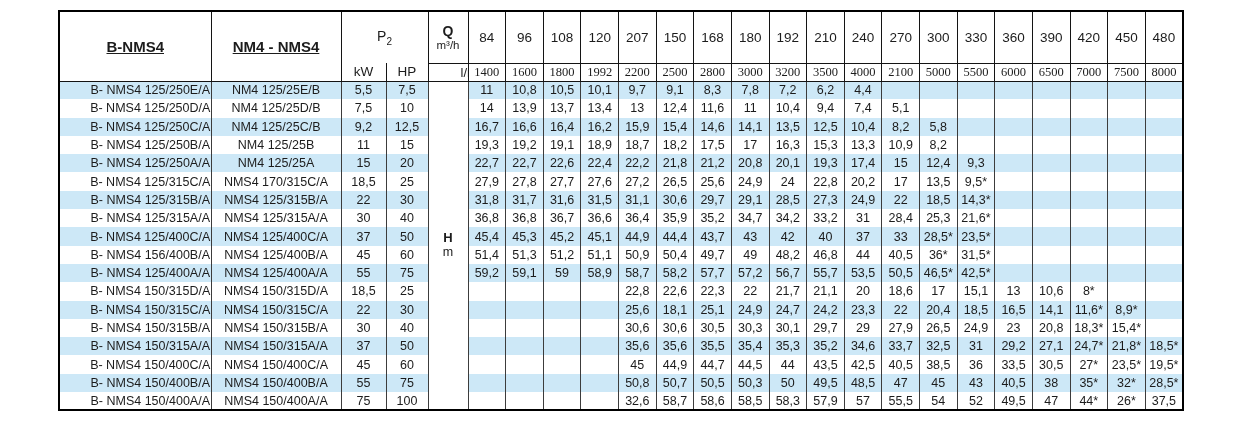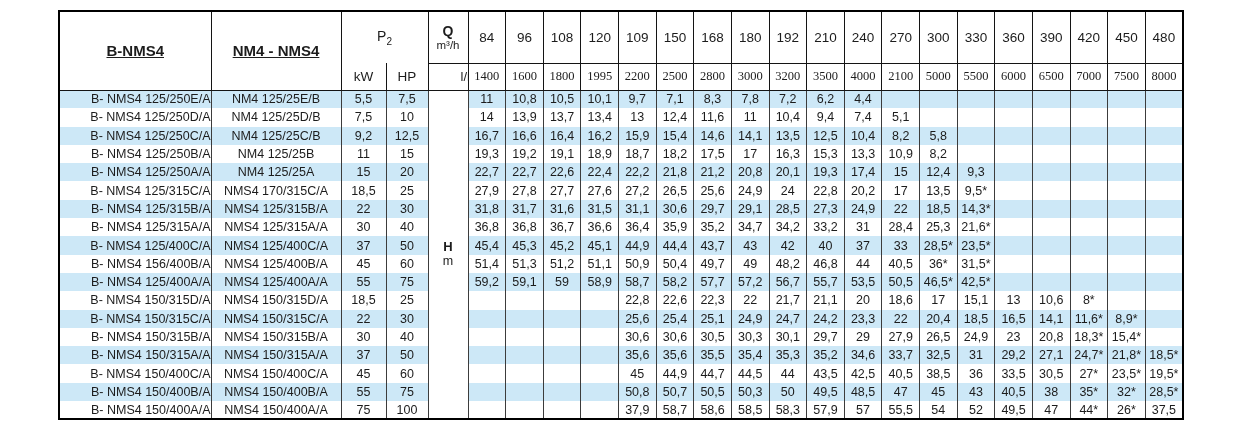--- a/index.html
+++ b/index.html
@@ -6,36 +6,36 @@
   .page{position:relative;width:1238px;height:427px;background:#ffffff;overflow:hidden;
         font-family:"Liberation Sans","DejaVu Sans",sans-serif;color:#1c1c1c;}
   table.pump{position:absolute;left:58px;top:10px;width:1126px;
         border-collapse:collapse;table-layout:fixed;border:2px solid #000;}
   col.c-model1{width:152px;} col.c-model2{width:130px;}
   col.c-kw{width:45px;} col.c-hp{width:42px;} col.c-lmin{width:40px;}
   th,td{padding:0;overflow:hidden;white-space:nowrap;}
   thead th{border:1.5px solid #141414;font-weight:normal;vertical-align:middle;
         text-align:center;background:#ffffff;}
   thead tr.hr1{height:52px;}
-  thead tr.hr2{height:27px;}
+  thead tr.hr2{height:18px;}
   th.model-h{font-weight:bold;font-size:15px;text-decoration:underline;}
   th.p2{border-bottom:0;font-size:14px;}
   th.p2 sub{font-size:10px;}
   th.sub-unit{border-top:0;font-size:13.5px;}
   th.q .q-sym{font-weight:bold;font-size:14px;line-height:15px;}
   th.q .q-unit{font-size:11.5px;line-height:12px;}
   th.lmin-h{font-size:13px;padding-left:32px;}
   th.flow{font-size:13.5px;}
   th.flow2{font-size:12.5px;font-family:Liberation Serif, serif;}
   tbody tr{height:18.3px;}
   tbody tr:nth-child(odd){background:#cde8f7;}
   tbody tr:nth-child(even){background:#ffffff;}
   tbody td{border-left:1.5px solid #3c3c3c;border-right:1.5px solid #3c3c3c;
         border-top:0;border-bottom:0;font-size:12.5px;text-align:center;vertical-align:middle;}
-  td.model-b{text-align:right;padding-left:30px;margin-left:44px;}
+  td.model-b{text-align:center;padding-left:30px;margin-left:44px;}
   td.hm-cell{background:#ffffff;text-align:center;vertical-align:middle;}
   td.hm-cell .h-b{font-weight:bold;font-size:13px;line-height:14px;}
   td.hm-cell .h-m{font-size:12.5px;line-height:14px;}
 </style>
 </head>
 <body>
 
 <div class="page">
   <table class="pump">
     <colgroup>
@@ -51,21 +51,21 @@
         <th class="model-h" rowspan="2">NM4 - NMS4</th>
         <th class="p2" colspan="2"><span>P</span><sub>2</sub></th>
         <th class="q">
           <div class="q-sym">Q</div>
           <div class="q-unit">m³/h</div>
         </th>
       <th class="flow">84</th>
           <th class="flow">96</th>
           <th class="flow">108</th>
           <th class="flow">120</th>
-          <th class="flow">109</th>
+          <th class="flow">207</th>
           <th class="flow">150</th>
           <th class="flow">168</th>
           <th class="flow">180</th>
           <th class="flow">192</th>
           <th class="flow">210</th>
           <th class="flow">240</th>
           <th class="flow">270</th>
           <th class="flow">300</th>
           <th class="flow">330</th>
           <th class="flow">360</th>
@@ -74,21 +74,21 @@
           <th class="flow">450</th>
           <th class="flow">480</th>
         </tr>
       <tr class="hr2">
         <th class="sub-unit">kW</th>
         <th class="sub-unit">HP</th>
         <th class="lmin-h">l/min</th>
       <th class="flow flow2">1400</th>
           <th class="flow flow2">1600</th>
           <th class="flow flow2">1800</th>
-          <th class="flow flow2">1995</th>
+          <th class="flow flow2">1992</th>
           <th class="flow flow2">2200</th>
           <th class="flow flow2">2500</th>
           <th class="flow flow2">2800</th>
           <th class="flow flow2">3000</th>
           <th class="flow flow2">3200</th>
           <th class="flow flow2">3500</th>
           <th class="flow flow2">4000</th>
           <th class="flow flow2">2100</th>
           <th class="flow flow2">5000</th>
           <th class="flow flow2">5500</th>
@@ -107,21 +107,21 @@
           <td class="num">7,5</td>
           <td class="hm-cell" rowspan="18">
             <div class="h-b">H</div>
             <div class="h-m">m</div>
           </td>
           <td class="num">11</td>
           <td class="num">10,8</td>
           <td class="num">10,5</td>
           <td class="num">10,1</td>
           <td class="num">9,7</td>
-          <td class="num">7,1</td>
+          <td class="num">9,1</td>
           <td class="num">8,3</td>
           <td class="num">7,8</td>
           <td class="num">7,2</td>
           <td class="num">6,2</td>
           <td class="num">4,4</td>
           <td class="num"></td>
           <td class="num"></td>
           <td class="num"></td>
           <td class="num"></td>
           <td class="num"></td>
@@ -407,21 +407,21 @@
         <tr>
           <td class="model-b">B- NMS4 150/315C/A</td>
           <td class="model-n">NMS4 150/315C/A</td>
           <td class="num">22</td>
           <td class="num">30</td>
           <td class="num"></td>
           <td class="num"></td>
           <td class="num"></td>
           <td class="num"></td>
           <td class="num">25,6</td>
-          <td class="num">25,4</td>
+          <td class="num">18,1</td>
           <td class="num">25,1</td>
           <td class="num">24,9</td>
           <td class="num">24,7</td>
           <td class="num">24,2</td>
           <td class="num">23,3</td>
           <td class="num">22</td>
           <td class="num">20,4</td>
           <td class="num">18,5</td>
           <td class="num">16,5</td>
           <td class="num">14,1</td>
@@ -531,21 +531,21 @@
         </tr>
         <tr>
           <td class="model-b">B- NMS4 150/400A/A</td>
           <td class="model-n">NMS4 150/400A/A</td>
           <td class="num">75</td>
           <td class="num">100</td>
           <td class="num"></td>
           <td class="num"></td>
           <td class="num"></td>
           <td class="num"></td>
-          <td class="num">37,9</td>
+          <td class="num">32,6</td>
           <td class="num">58,7</td>
           <td class="num">58,6</td>
           <td class="num">58,5</td>
           <td class="num">58,3</td>
           <td class="num">57,9</td>
           <td class="num">57</td>
           <td class="num">55,5</td>
           <td class="num">54</td>
           <td class="num">52</td>
           <td class="num">49,5</td>

